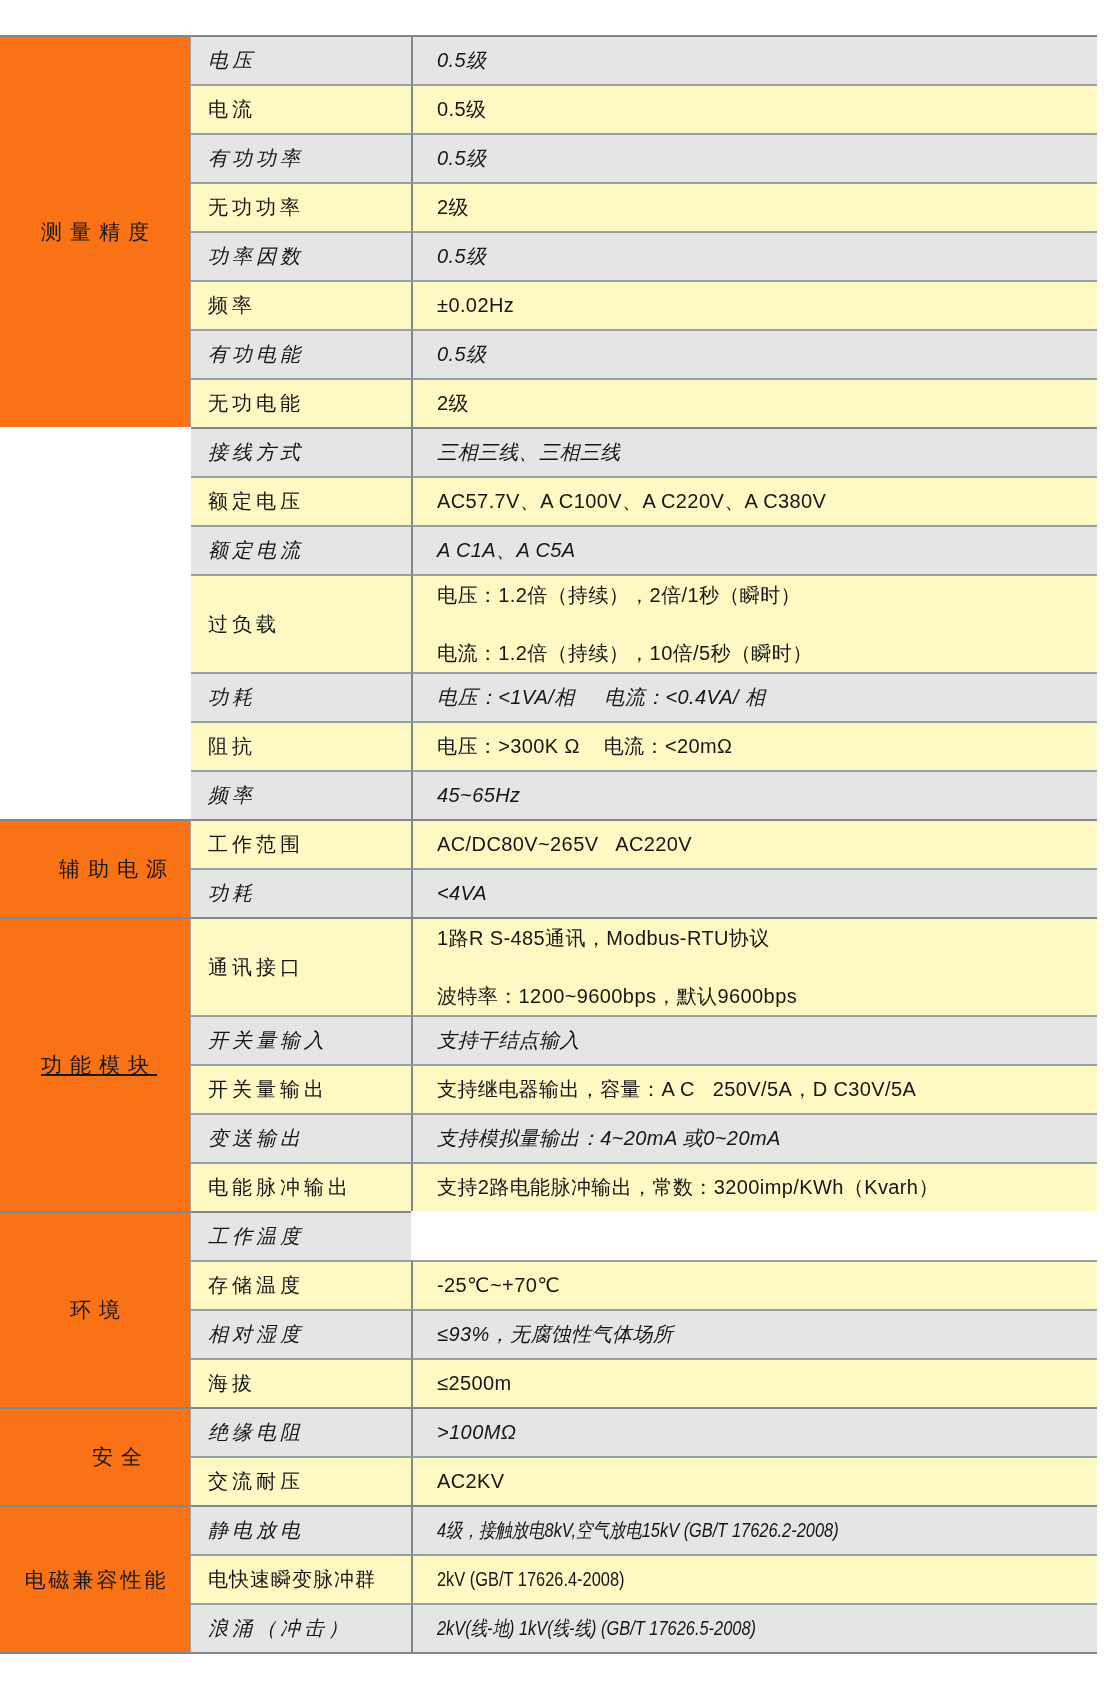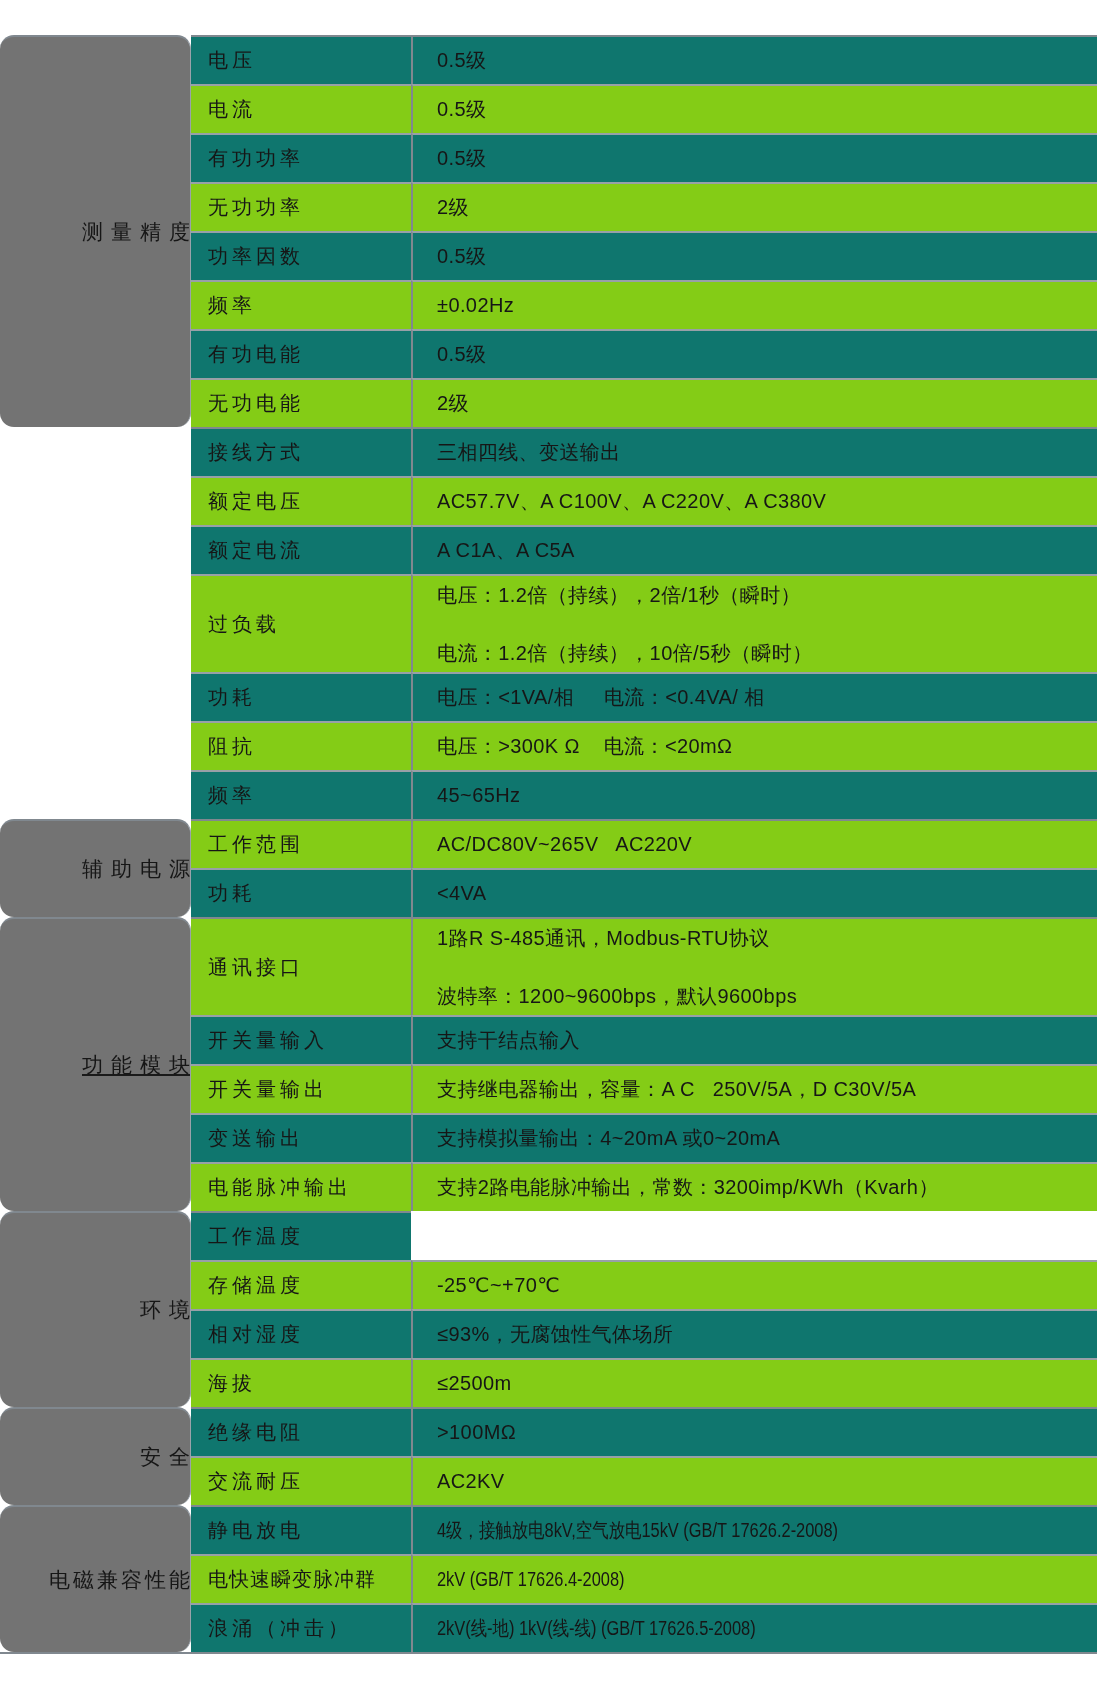--- a/index.html
+++ b/index.html
@@ -22,25 +22,24 @@
     grid-template-columns:191px 220px 1fr;
   }
   .cell{
     box-sizing:border-box;
     display:flex;
     align-items:center;
     overflow:hidden;
   }
   .cat{
     grid-column:1;
-    background:#737373;
-    justify-content:flex-end;
+    background:#f97316;
+    justify-content:center;
     border-right:1px solid #9aa2aa;
     text-align:center;
-    border-radius:14px;
   }
   .cat-label{
     font-size:21px;
     letter-spacing:8px;
     margin-right:-8px;
     color:#161616;
   }
   .cat-label.tight{letter-spacing:3px;margin-right:-3px;}
   .prm{grid-column:2;padding-left:17px;}
   .val{grid-column:3;padding-left:24px;border-left:2px solid #80888f;}
@@ -63,22 +62,22 @@
     transform-origin:left center;
     letter-spacing:0;
     white-space:nowrap;
   }
   .val.multi{
     flex-direction:column;
     align-items:flex-start;
     justify-content:space-around;
     gap:20px;
   }
-  .bg-blue{background:#0f766e;}
-  .bg-white{background:#84cc16;}
+  .bg-blue{background:#e5e5e5;font-style:italic;}
+  .bg-white{background:#fef9c3;}
   .sec-top{border-top:2px solid #80888f;}
   .row-top{border-top:2px solid #98a0a7;}
 </style>
 </head>
 <body>
 
 <div class="page">
   <div class="spec-table">
       <div class="section" style="grid-template-rows: 49px 49px 49px 49px 49px 49px 49px 49px;">
         <div class="cell cat sec-top" style="grid-row: 1 / span 8;">
@@ -131,21 +130,21 @@
         </div>
         <div class="cell val bg-white row-top">
           <div class="val-text">2级</div>
         </div>
       </div>
       <div class="section" style="grid-template-rows: 49px 49px 49px 98px 49px 49px 49px;">
         <div class="cell prm bg-blue sec-top">
           <div class="prm-label">接线方式</div>
         </div>
         <div class="cell val bg-blue sec-top">
-          <div class="val-text">三相四线、变送输出</div>
+          <div class="val-text">三相三线、三相三线</div>
         </div>
         <div class="cell prm bg-white row-top">
           <div class="prm-label">额定电压</div>
         </div>
         <div class="cell val bg-white row-top">
           <div class="val-text">AC57.7V、A C100V、A C220V、A C380V</div>
         </div>
         <div class="cell prm bg-blue row-top">
           <div class="prm-label">额定电流</div>
         </div>

